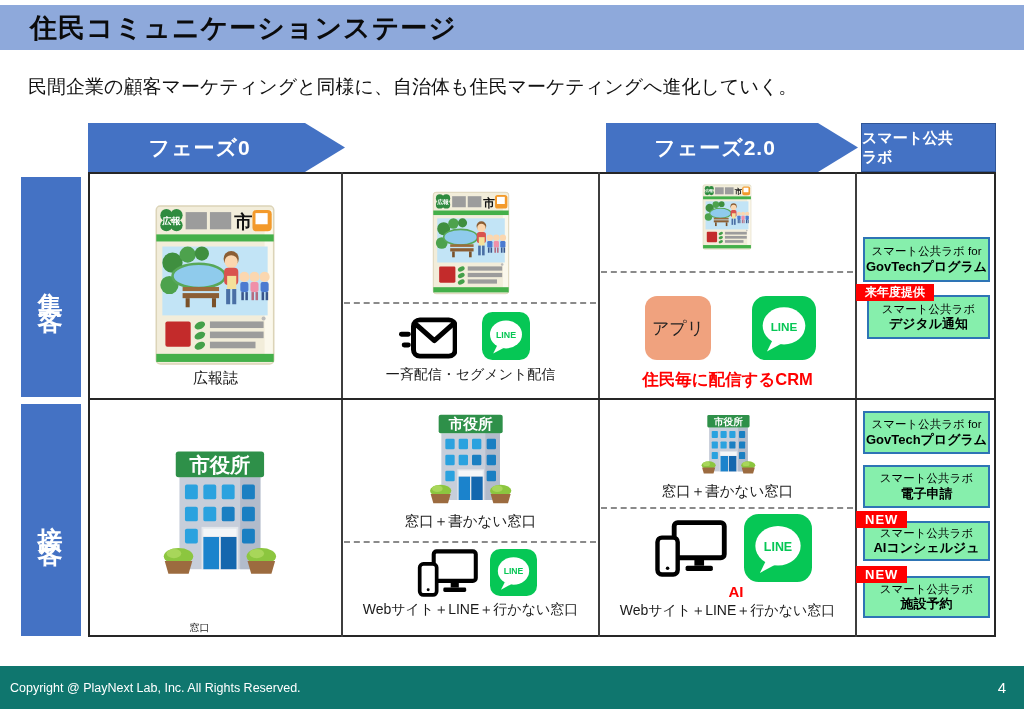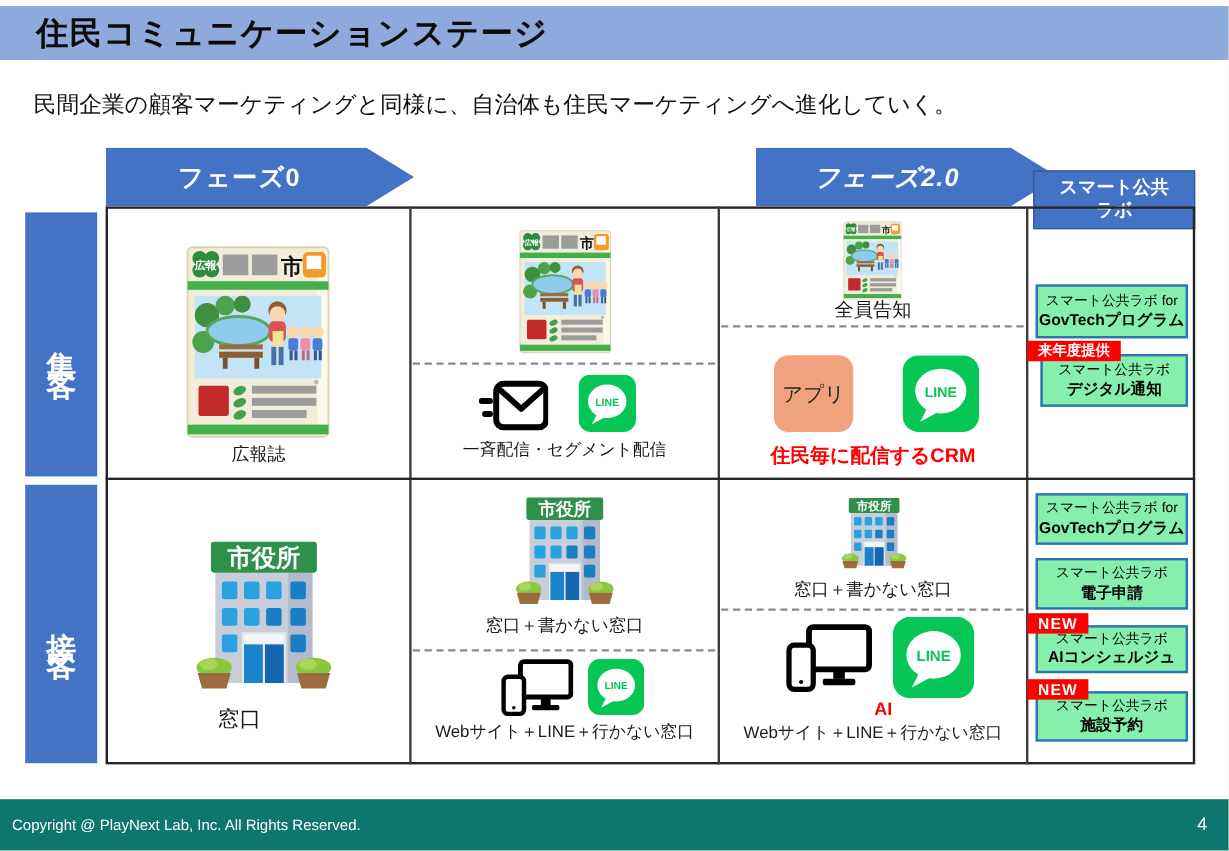--- a/index.html
+++ b/index.html
@@ -10,21 +10,21 @@
   .abs{position:absolute;}
   
   .title-bar{left:0;top:5px;width:1024px;height:45px;background:#8EA9DB;display:flex;align-items:center;}
   .title-text{font-size:27px;font-weight:bold;color:#0b0b0b;padding-left:30px;letter-spacing:1px;}
   .subtitle{left:28px;top:74px;font-size:19px;color:#111;}
   
   .chev{top:123px;height:49px;background:#4472C4;color:#fff;display:flex;align-items:center;justify-content:center;
         font-size:21px;font-weight:bold;clip-path:polygon(0 0,calc(100% - 40px) 0,100% 50%,calc(100% - 40px) 100%,0 100%);
         padding-right:34px;box-sizing:border-box;letter-spacing:1px;}
   .lab-head{top:123px;height:49px;background:#4472C4;border:1px solid #2F5597;box-sizing:border-box;
-        color:#fff;font-size:15px;font-weight:bold;display:flex;flex-direction:column;align-items:center;justify-content:center;line-height:1.25;margin-top:19px;}
+        color:#fff;font-size:15px;font-weight:bold;display:flex;flex-direction:column;align-items:flex-start;justify-content:center;line-height:1.25;}
   
   .t-outer{left:88px;top:172px;width:908px;height:465px;border:2px solid #262626;box-sizing:border-box;}
   .vline{top:172px;width:2px;height:465px;background:#3d3d3d;}
   .hline{left:88px;top:398px;width:908px;height:2px;background:#262626;}
   
   .row-head{left:21px;width:60px;background:#4472C4;color:#fff;display:flex;align-items:center;justify-content:center;}
   .row-head span{writing-mode:vertical-rl;text-orientation:upright;font-size:25px;font-weight:bold;letter-spacing:14px;}
   
   .cap{position:absolute;text-align:center;font-size:14.5px;color:#1a1a1a;}
   .cap.red{color:#FF0000;font-weight:bold;}
@@ -155,21 +155,21 @@
       </symbol>
     </defs>
   </svg>
 
   <div class="abs title-bar">
     <div class="title-text">住民コミュニケーションステージ</div>
   </div>
   <div class="abs subtitle">民間企業の顧客マーケティングと同様に、自治体も住民マーケティングへ進化していく。</div>
 
   <div class="abs chev" style="left:88px;width:257px;">フェーズ0</div>
-  <div class="abs chev" style="left:630px;width:252px;font-style:italic;">フェーズ2.0</div>
+  <div class="abs chev" style="left:606px;width:252px;">フェーズ2.0</div>
   <div class="abs lab-head" style="left:861px;width:135px;">
     <span>スマート公共</span>
     <span>ラボ</span>
   </div>
 
   <div class="abs t-outer"></div>
   <div class="abs vline" style="left:341px;"></div>
   <div class="abs vline" style="left:598px;"></div>
   <div class="abs vline" style="left:855px;"></div>
   <div class="abs hline"></div>
@@ -194,21 +194,20 @@
       <use href="#sym-mail"></use>
     </svg>
   <svg class="abs" style="left:482px;top:312px;" width="48" height="48">
       <use href="#sym-line"></use>
     </svg>
   <div class="cap" style="left:343px;top:366px;width:255px;font-size:14px;">一斉配信・セグメント配信</div>
 
   <svg class="abs" style="left:702px;top:184px;" width="50" height="66">
       <use href="#sym-magazine"></use>
     </svg>
-  <div class="cap" style="left:600px;top:248px;width:255px;font-size:16px;">全員告知</div>
   <div class="dash" style="left:601px;top:271px;width:252px;"></div>
   <div class="abs app-tile" style="left:645px;top:296px;width:66px;height:64px;">
     <span>アプリ</span>
   </div>
   <svg class="abs" style="left:752px;top:296px;" width="64" height="64">
       <use href="#sym-line"></use>
     </svg>
   <div class="cap red" style="left:600px;top:369px;width:255px;font-size:16.5px;">住民毎に配信するCRM</div>
 
   <div class="lab-box" style="left:863px;top:237px;width:127px;height:45px;">
@@ -217,21 +216,21 @@
   </div>
   <div class="badge" style="left:856px;top:284px;">来年度提供</div>
   <div class="lab-box" style="left:867px;top:295px;width:123px;height:44px;">
     <span class="l1">スマート公共ラボ</span>
     <span class="l2">デジタル通知</span>
   </div>
 
   <svg class="abs" style="left:150px;top:448px;" width="138" height="132">
       <use href="#sym-cityhall"></use>
     </svg>
-  <div class="cap" style="left:90px;top:587px;width:219px;font-size:18px;">窓口</div>
+  <div class="cap" style="left:90px;top:621px;width:219px;font-size:10px;">窓口</div>
 
   <svg class="abs" style="left:420px;top:412px;" width="100" height="96">
       <use href="#sym-cityhall"></use>
     </svg>
   <div class="cap" style="left:343px;top:512px;width:255px;font-size:14.5px;">窓口＋書かない窓口</div>
   <div class="dash" style="left:344px;top:541px;width:252px;"></div>
   <svg class="abs" style="left:416px;top:549px;" width="62" height="49">
       <use href="#sym-devices"></use>
     </svg>
   <svg class="abs" style="left:490px;top:549px;" width="47" height="47">

